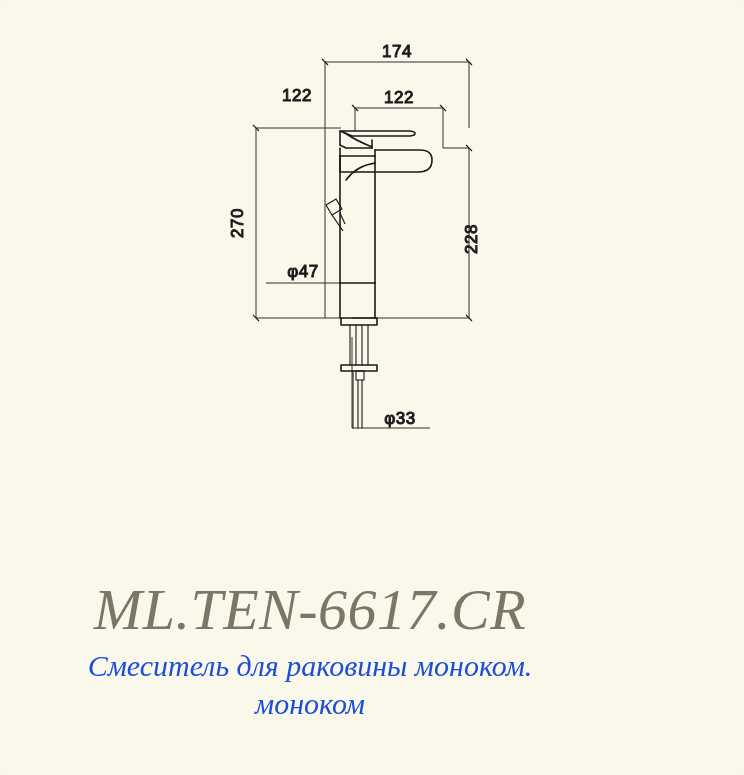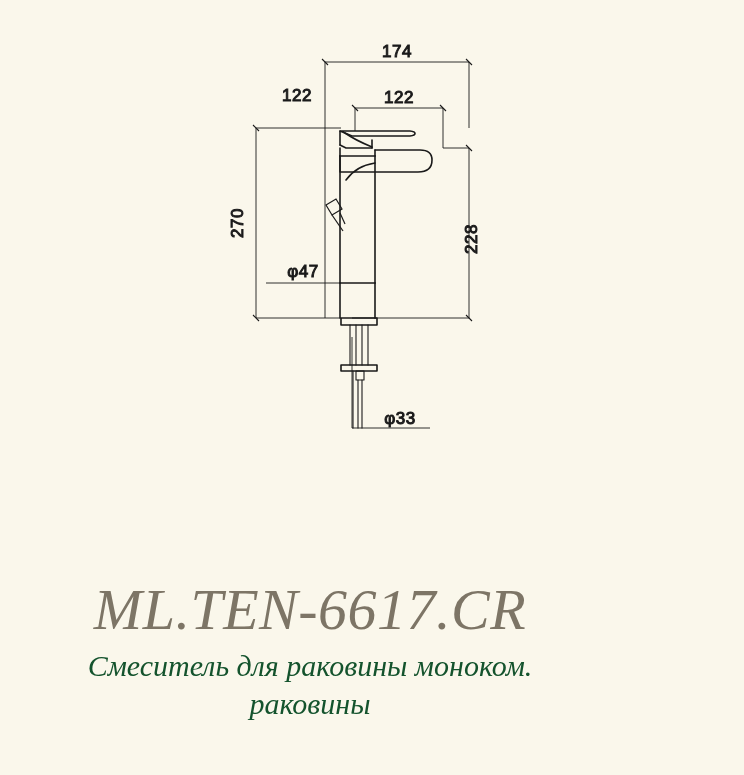--- a/index.html
+++ b/index.html
@@ -37,21 +37,21 @@
     font-style: italic;
     letter-spacing: 0.5px;
     color: #7d7566;
     line-height: 1.05;
     white-space: nowrap;
   }
   .product-desc {
     font-family: "Liberation Serif", "DejaVu Serif", serif;
     font-size: 30px;
     font-style: italic;
-    color: #14532d;
+    color: #1d4ed8;
     line-height: 1.28;
     margin-top: 6px;
   }
   .desc-line { display: block; }
   text.dim {
     font-family: "Liberation Sans", "DejaVu Sans", sans-serif;
     font-size: 17px;
     fill: #1a1a1a;
     letter-spacing: 0.5px;
   }
@@ -178,17 +178,17 @@
 
       <text class="dim" x="400" y="424" text-anchor="middle">φ33</text>
 
     </g>
   </svg>
 
   <div class="caption-block">
     <div class="product-code">ML.TEN-6617.CR</div>
     <div class="product-desc">
       <span class="desc-line">Смеситель для раковины моноком.</span>
-      <span class="desc-line">раковины</span>
+      <span class="desc-line">моноком</span>
     </div>
   </div>
 
 </div>
 
 </body></html>

